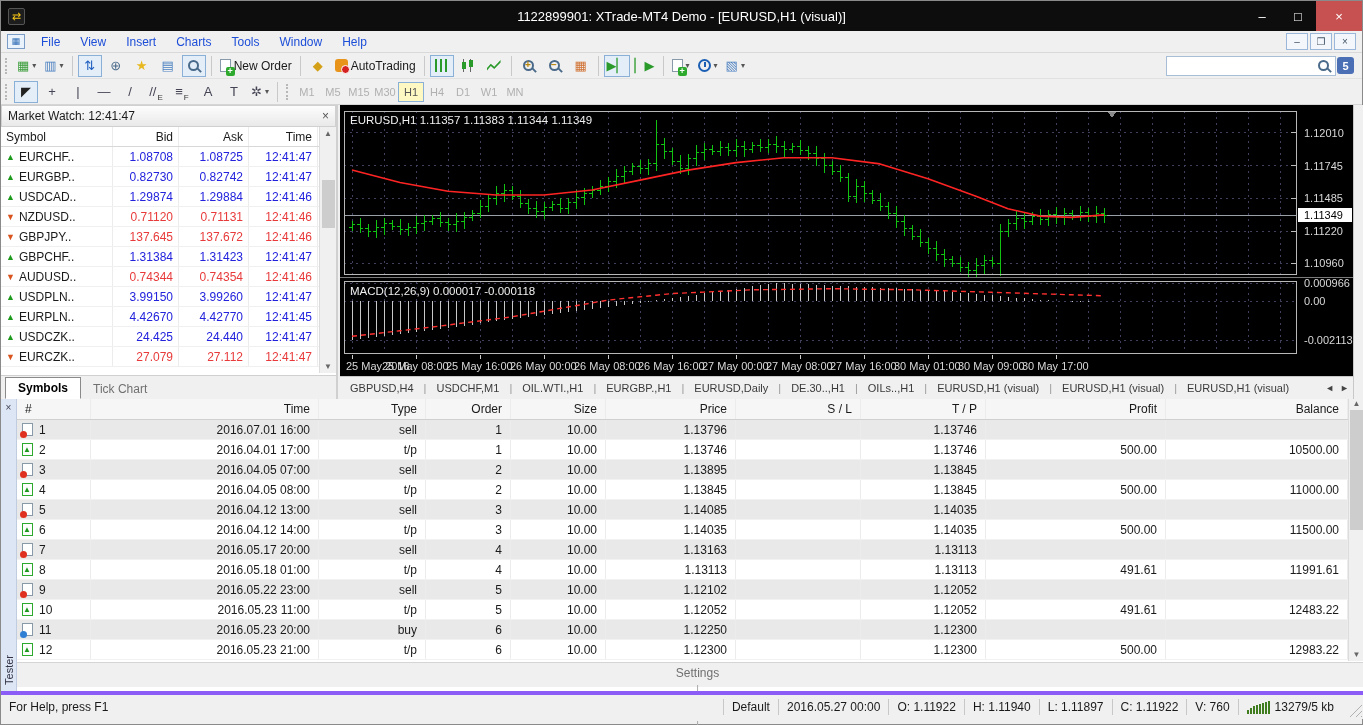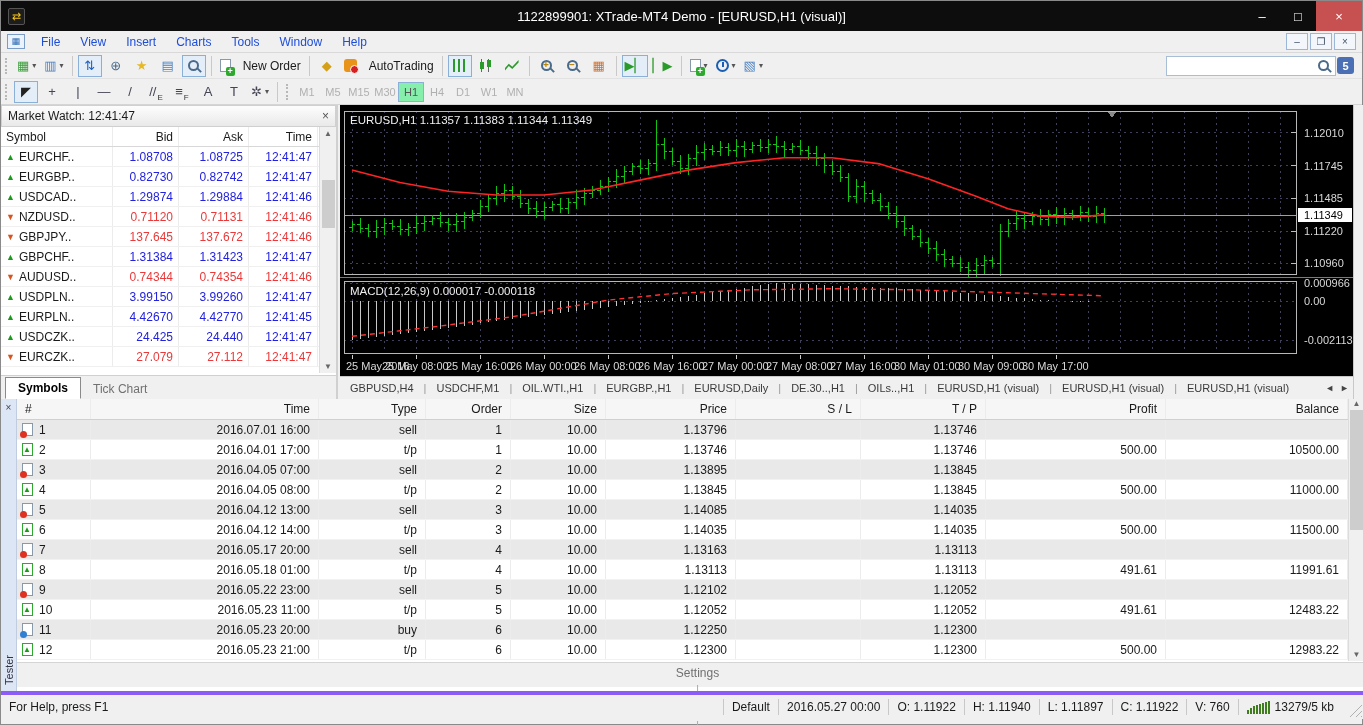--- a/index.html
+++ b/index.html
@@ -26,26 +26,26 @@
   
   .tbar { position:absolute; left:0; width:100%; height:26px; background:#f0f0f0; display:flex; align-items:center; }
   #tbar1 { top:52px; border-bottom:1px solid #e2e2e2; }
   #tbar2 { top:78px; border-bottom:1px solid #d5d5d5; }
   .grip { width:4px; height:16px; border-left:2px dotted #b8b8b8; margin:0 4px 0 4px; }
   .tsep { width:1px; height:20px; background:#c9c9c9; margin:0 4px; }
   .tbtn { min-width:24px; height:22px; margin:0 1px; padding:0 2px; display:flex; align-items:center; justify-content:center;
           border:1px solid transparent; color:#444; }
   .tbtn.pressed { border:1px solid #8ab0d8; background:#e4eef8; }
   .tbtn .g { font-size:13px; line-height:1; }
-  .tbtn .lbl { margin-left:12px; font-size:12px; color:#1a1a1a; }
+  .tbtn .lbl { margin-left:3px; font-size:12px; color:#1a1a1a; }
   .caret { font-size:8px; color:#555; margin-left:3px; }
   .sub { font-size:8px; color:#333; margin-left:1px; align-self:flex-end; }
   .tfbtn { min-width:26px; height:20px; margin:0 0; display:flex; align-items:center; justify-content:center;
            color:#b0b0b0; font-size:11px; border:1px solid transparent; }
-  .tfbtn.active { color:#555; border:1px solid #8ab0d8; background:#86efac; }
+  .tfbtn.active { color:#555; border:1px solid #8ab0d8; background:#fef9c3; }
   .searchwrap { margin-left:auto; display:flex; align-items:center; margin-right:8px; }
   .searchbox { width:170px; height:20px; border:1px solid #a8bed6; background:#fff; padding:0 20px 0 5px; font-size:11px; }
   .badge5 { width:17px; height:17px; margin-left:8px; background:#4a6fb5; border-radius:3px; color:#fff; font-size:11px; font-weight:bold;
             display:flex; align-items:center; justify-content:center; }
 
   
   .i-doc { position:relative; width:11px; height:13px; background:#fff; border:1px solid #8899aa; display:inline-block; }
   .i-doc.plus::after { content:"+"; position:absolute; right:-5px; bottom:-5px; color:#fff; background:#2daa2d; width:9px; height:9px;
                        line-height:8px; font-size:9px; text-align:center; border-radius:2px; font-weight:bold; }
   .i-doc.sell::after, .i-doc.buy::after { content:""; position:absolute; left:-3px; bottom:-3px; width:7px; height:7px; border-radius:50%; }

